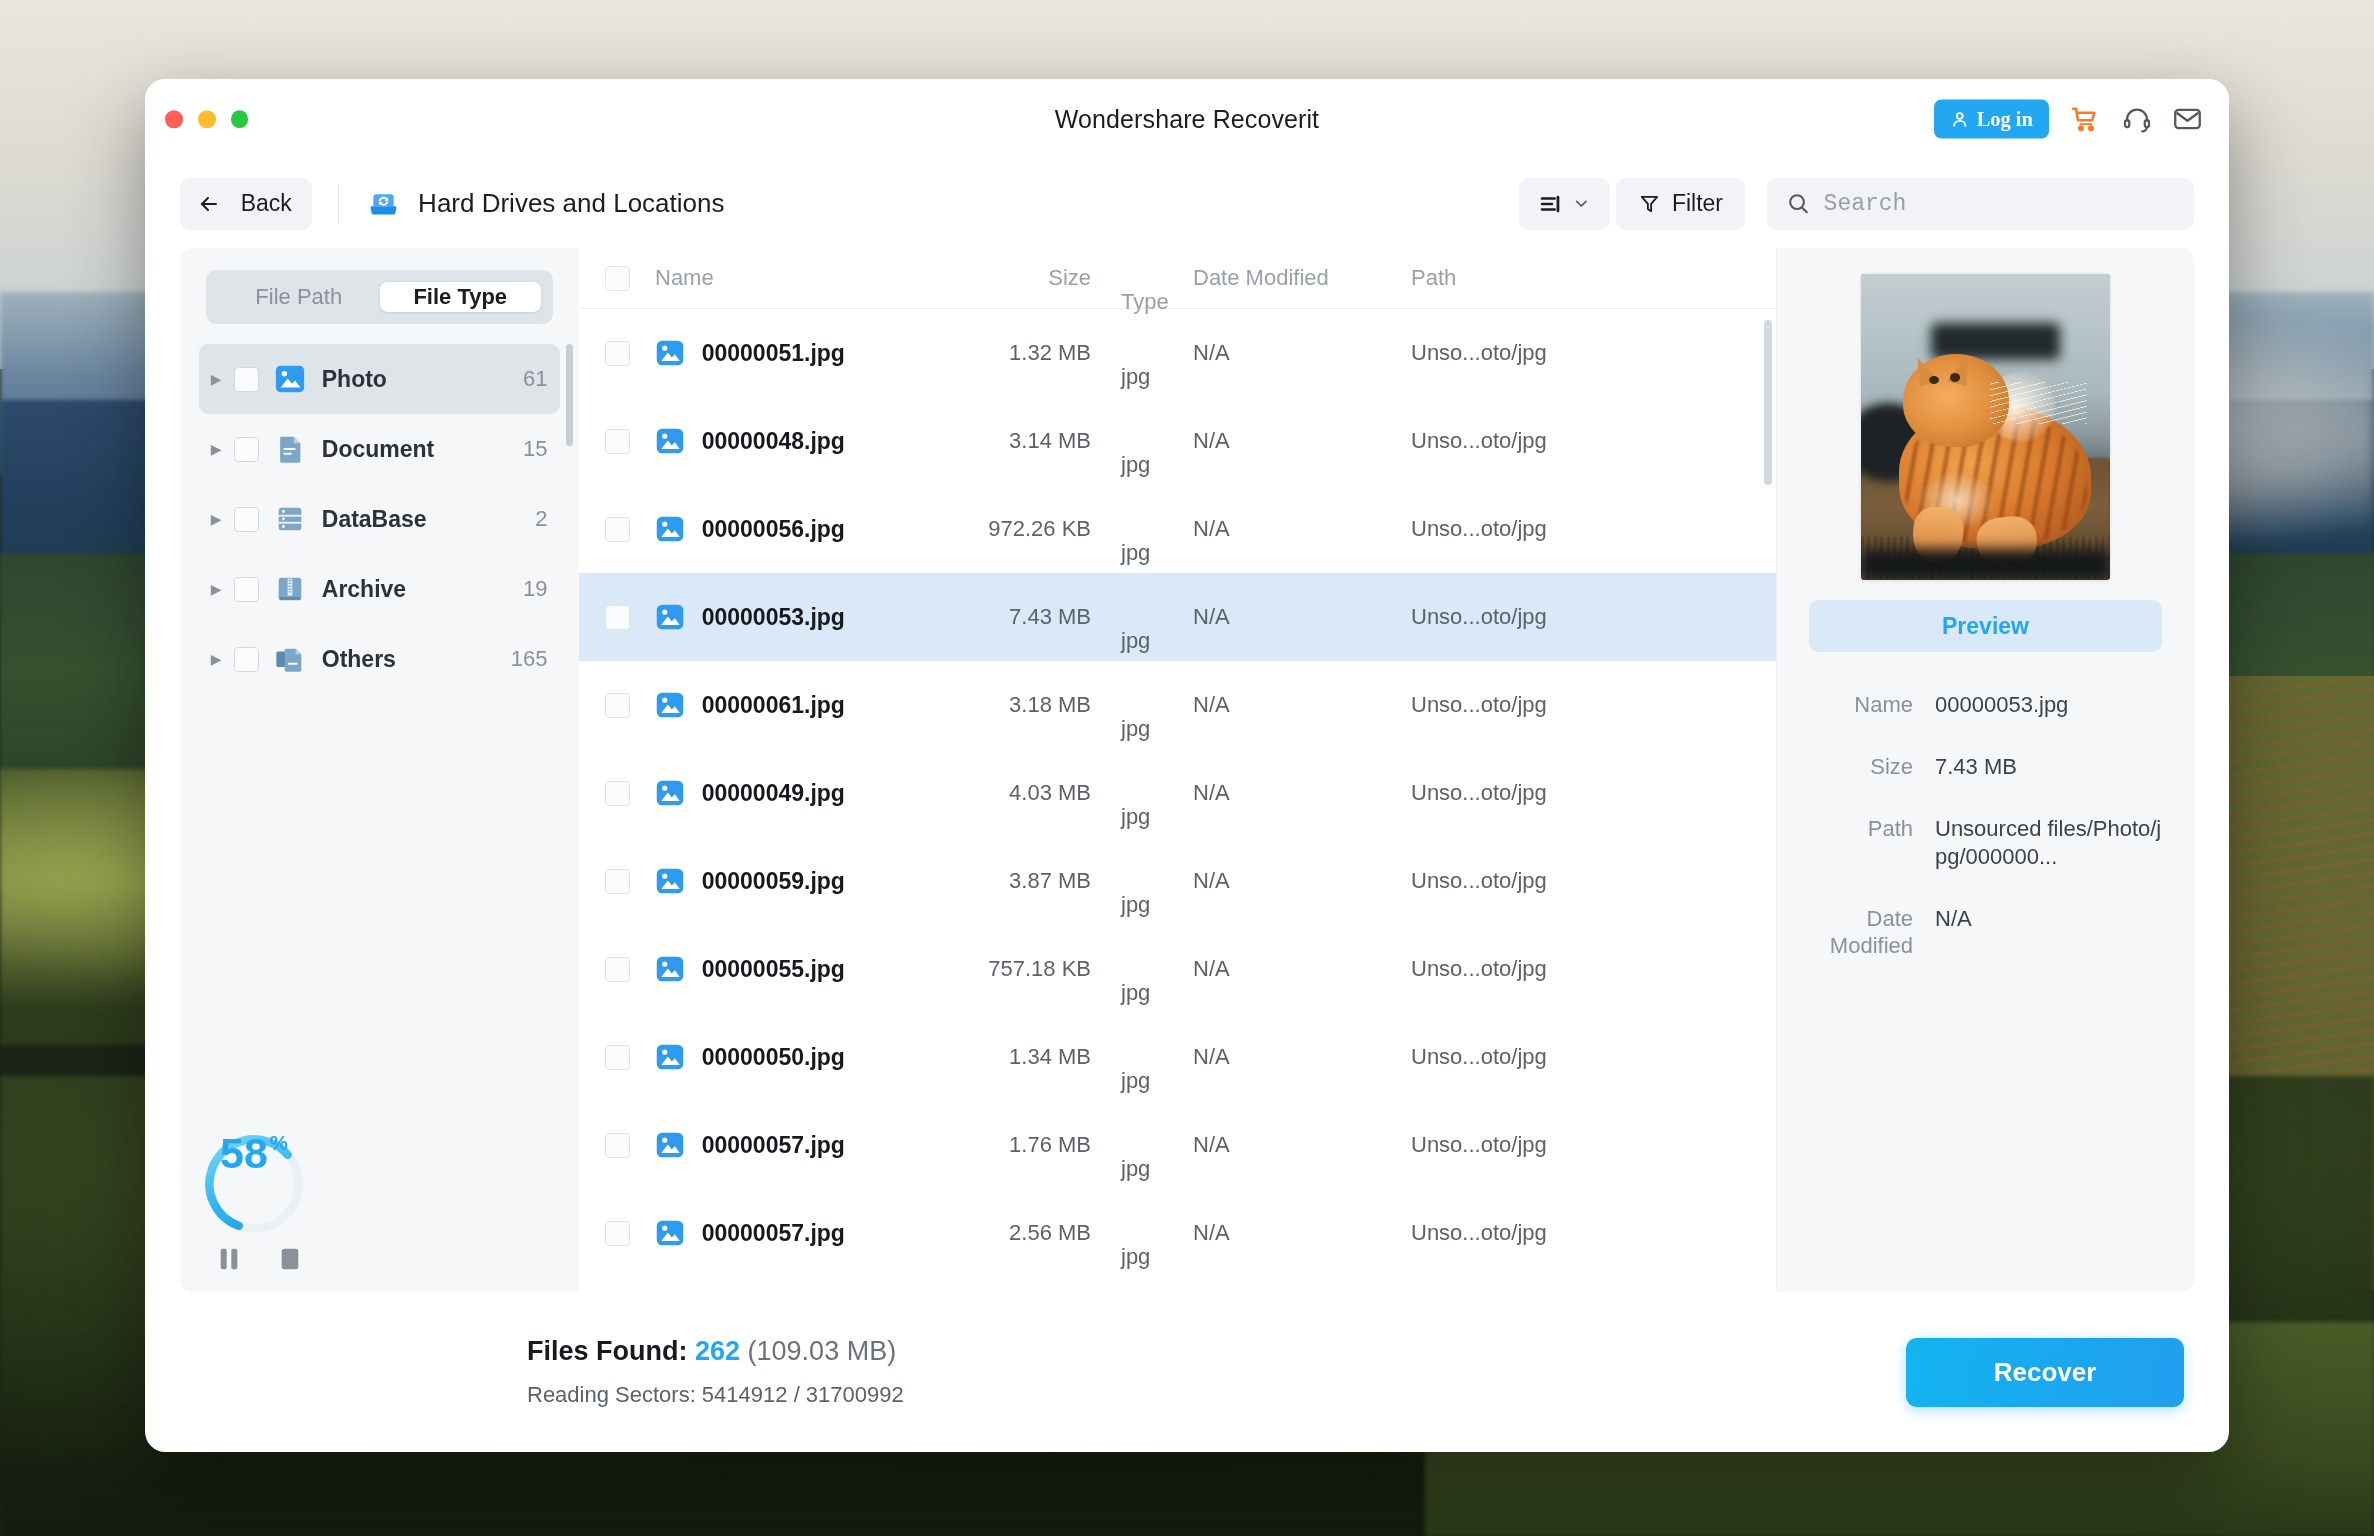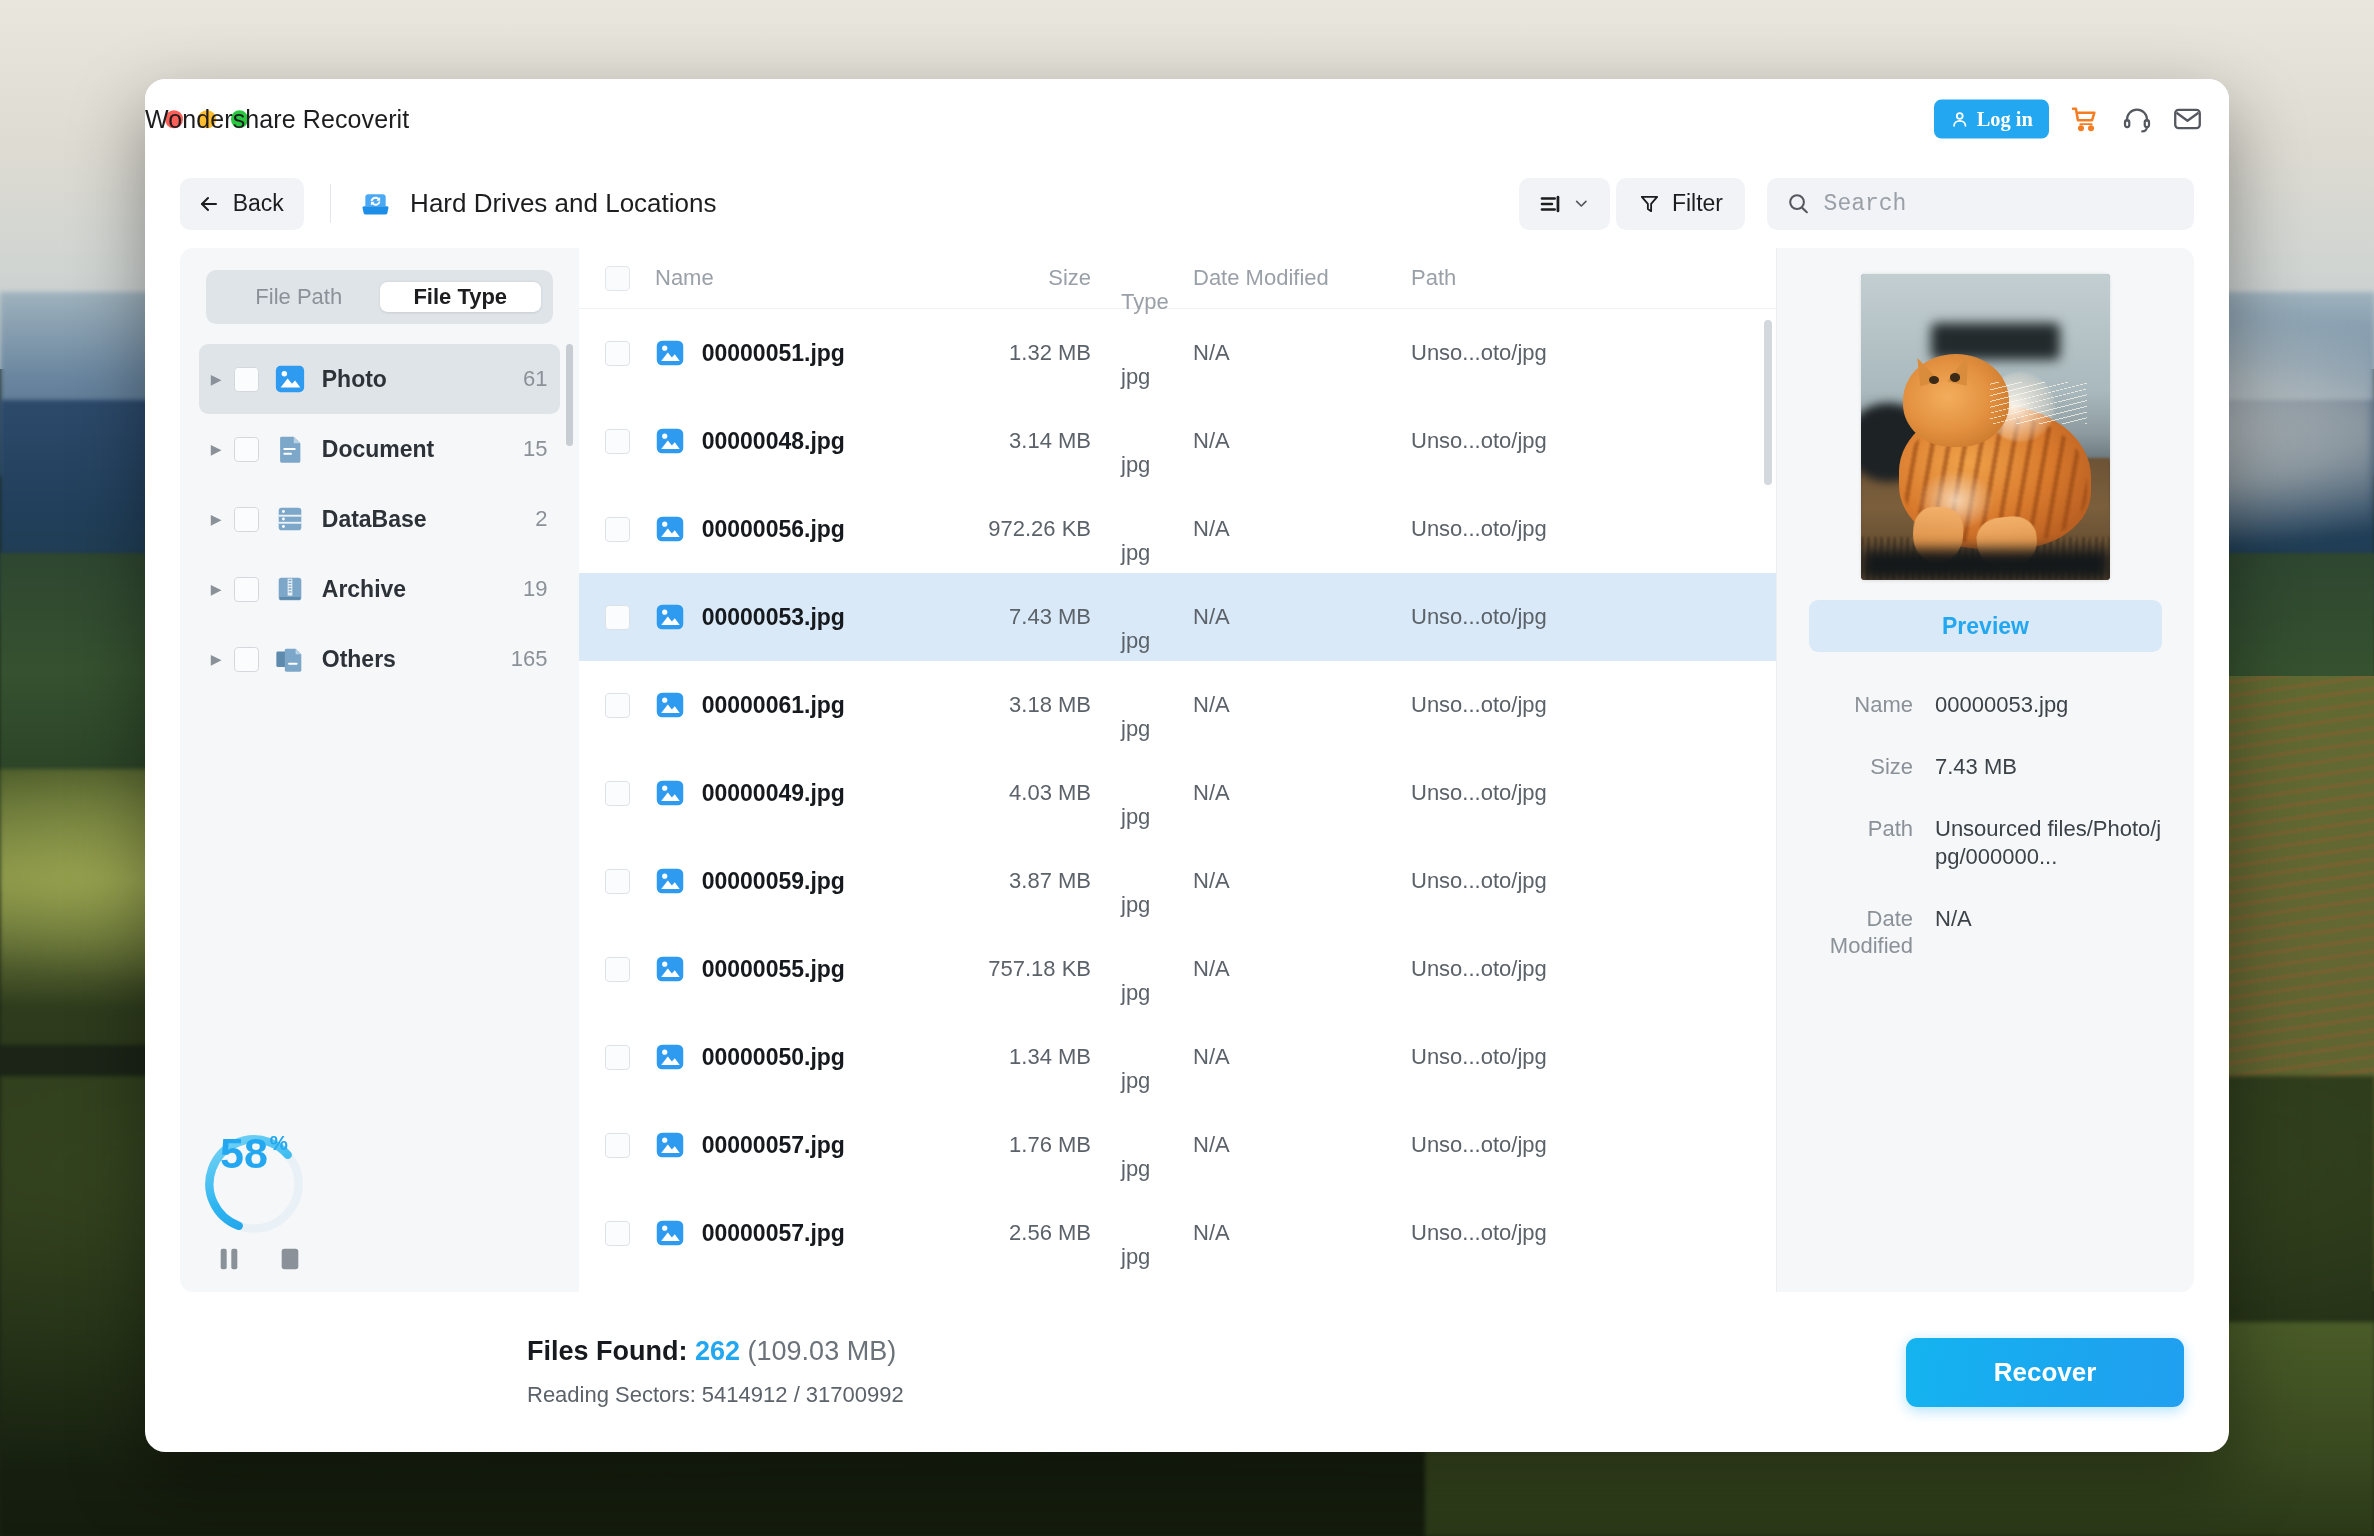--- a/index.html
+++ b/index.html
@@ -78,35 +78,35 @@
   .titlebar {
     height: 80px; flex: 0 0 80px; position: relative;
     display: flex; align-items: center; background: #fff;
   }
   .traffic { position: absolute; left: 20.4px; top: 50%; transform: translateY(-50%); display: flex; gap: 15px; }
   .dot { width: 17.6px; height: 17.6px; border-radius: 50%; }
   .dot.red { background: #ff5f57; }
   .dot.yellow { background: #febc2e; }
   .dot.green { background: #28c840; }
   .app-title {
-    position: absolute; left: 0; right: 0; 
+    position: absolute; left: 0; right: 0; text-align: center;
     font-size: 25px; color: #1d1d1f; font-weight: 400; letter-spacing: 0.1px;
   }
   .tb-right { position: absolute; right: 26px; top: 50%; transform: translateY(-50%); display: flex; align-items: center; gap: 20.4px; }
   .login-btn {
     background: #22a7f0; color: #fff; border: none; border-radius: 7.4px;
     height: 39px; padding: 12px 16px; display: flex; align-items: center; gap: 7.4px;
     font-size: 20.4px; font-weight: 700; font-family: Liberation Serif, serif; cursor: pointer;
   }
   .icon-btn { background: none; border: none; cursor: pointer; display: flex; align-items: center; justify-content: center; padding: 0; }
 
   
   .toolbar { height: 89px; flex: 0 0 89px; display: flex; align-items: center; padding: 0 35px; gap: 0; background: #fff; }
   .back-btn {
-    display: flex; align-items: center; gap: 12px; background: #f1f3f6;
+    display: flex; align-items: center; gap: 20px; background: #f1f3f6;
     border: none; border-radius: 10.2px; height: 52px; padding: 0 20.4px 0 16.7px;
     font-size: 23px; color: #1d1d1f; cursor: pointer; font-family: "Liberation Sans", sans-serif;
   }
   .tb-sep { width: 0.9px; height: 39px; background: #e2e5ea; margin: 0 26px; }
   .loc { display: flex; align-items: center; gap: 16px; }
   .loc-title { font-size: 26px; color: #1d1d1f; }
   .tb-spacer { flex: 1; }
   .view-btn {
     background: #f1f3f6; border: none; border-radius: 10.2px; height: 52px;
     width: 91px; display: flex; align-items: center; justify-content: center; gap: 6.5px; cursor: pointer;

